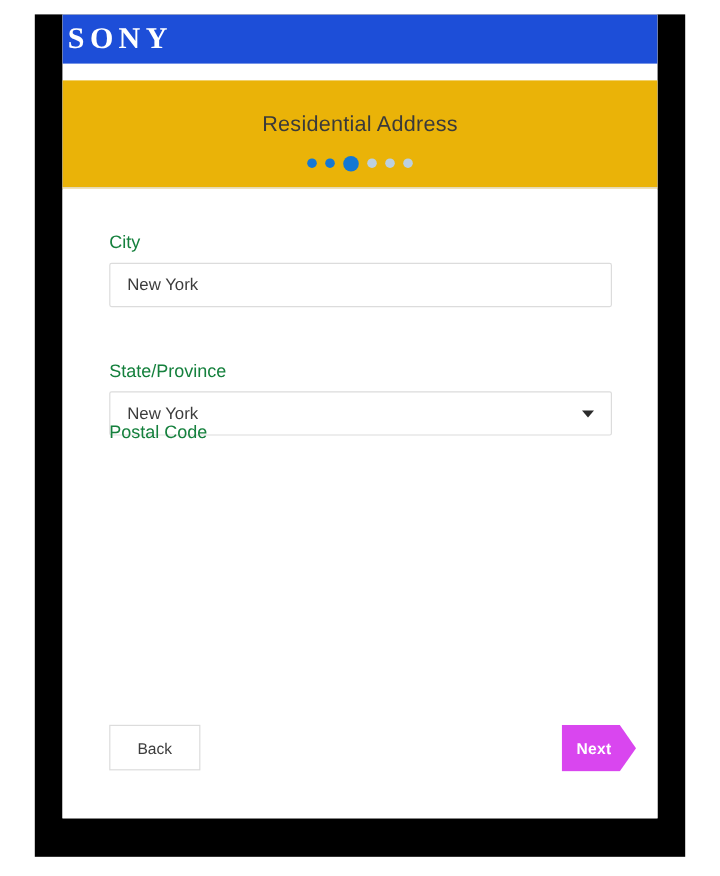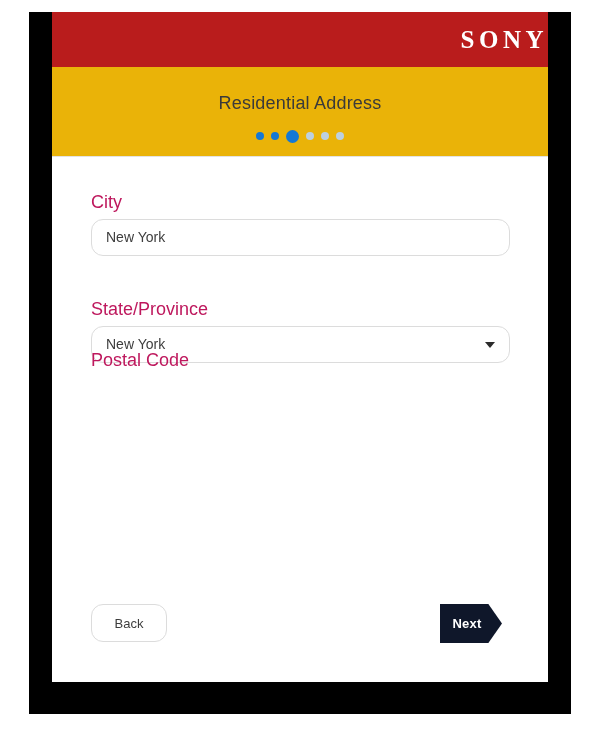--- a/index.html
+++ b/index.html
@@ -35,25 +35,25 @@
     background: #ffffff;
     overflow: hidden;
   }
 
   
   .brand-header {
     position: absolute;
     left: 0;
     top: 0;
     width: 496px;
-    height: 55px;
-    background: #b91c1c;
-    display: flex;
-    align-items: center;
-    justify-content: flex-end;
+    height: 41px;
+    background: #1d4ed8;
+    display: flex;
+    align-items: center;
+    justify-content: flex-start;
   }
   .brand-logo {
     color: #ffffff;
     font-family: "Liberation Serif", "DejaVu Serif", serif;
     font-size: 25px;
     font-weight: 700;
     letter-spacing: 4.5px;
     text-indent: 4.5px;
     line-height: 1;
   }
@@ -124,33 +124,33 @@
   .field-group {
     position: absolute;
     left: 39px;
     width: 419px;
   }
   .field-group.city  { top: 37px; }
   .field-group.state { top: 116px; margin-top: 28px; }
   .field-group.postal{ top: 195px; }
 
   .field-label {
-    font-size: 18px;
-    color: #be185d;
+    font-size: 15px;
+    color: #15803d;
     margin-bottom: 9px;
     display: block;
     line-height: 15px;
   }
 
   .field-control {
     position: relative;
     height: 37px;
     border: 1px solid #dcdcdc;
     background: #ffffff;
-    border-radius: 12px;
+    border-radius: 2px;
     box-sizing: border-box;
     display: flex;
     align-items: center;
   }
   .field-value {
     font-size: 14px;
     color: #3d3d3d;
     padding-left: 14px;
     line-height: 17px;
     flex: 1;
@@ -178,39 +178,39 @@
   }
 
   .btn-back {
     position: absolute;
     left: 39px;
     top: 0;
     width: 76px;
     height: 38px;
     border: 1px solid #dcdcdc;
     background: #ffffff;
-    border-radius: 12px;
+    border-radius: 0;
     color: #3d3d3d;
     font-size: 13px;
     font-family: "Liberation Sans", sans-serif;
     display: flex;
     align-items: center;
     justify-content: center;
     box-sizing: border-box;
     cursor: pointer;
     padding: 5px;
   }
 
   .btn-next {
     position: absolute;
-    left: 388px;
+    left: 416px;
     top: 0;
     width: 62px;
     height: 39px;
-    background: #0f172a;
+    background: #d946ef;
     color: #ffffff;
     font-size: 13px;
     font-weight: bold;
     font-family: "Liberation Sans", sans-serif;
     border: none;
     padding: 0 8px 0 0;
     display: flex;
     align-items: center;
     justify-content: center;
     cursor: pointer;

